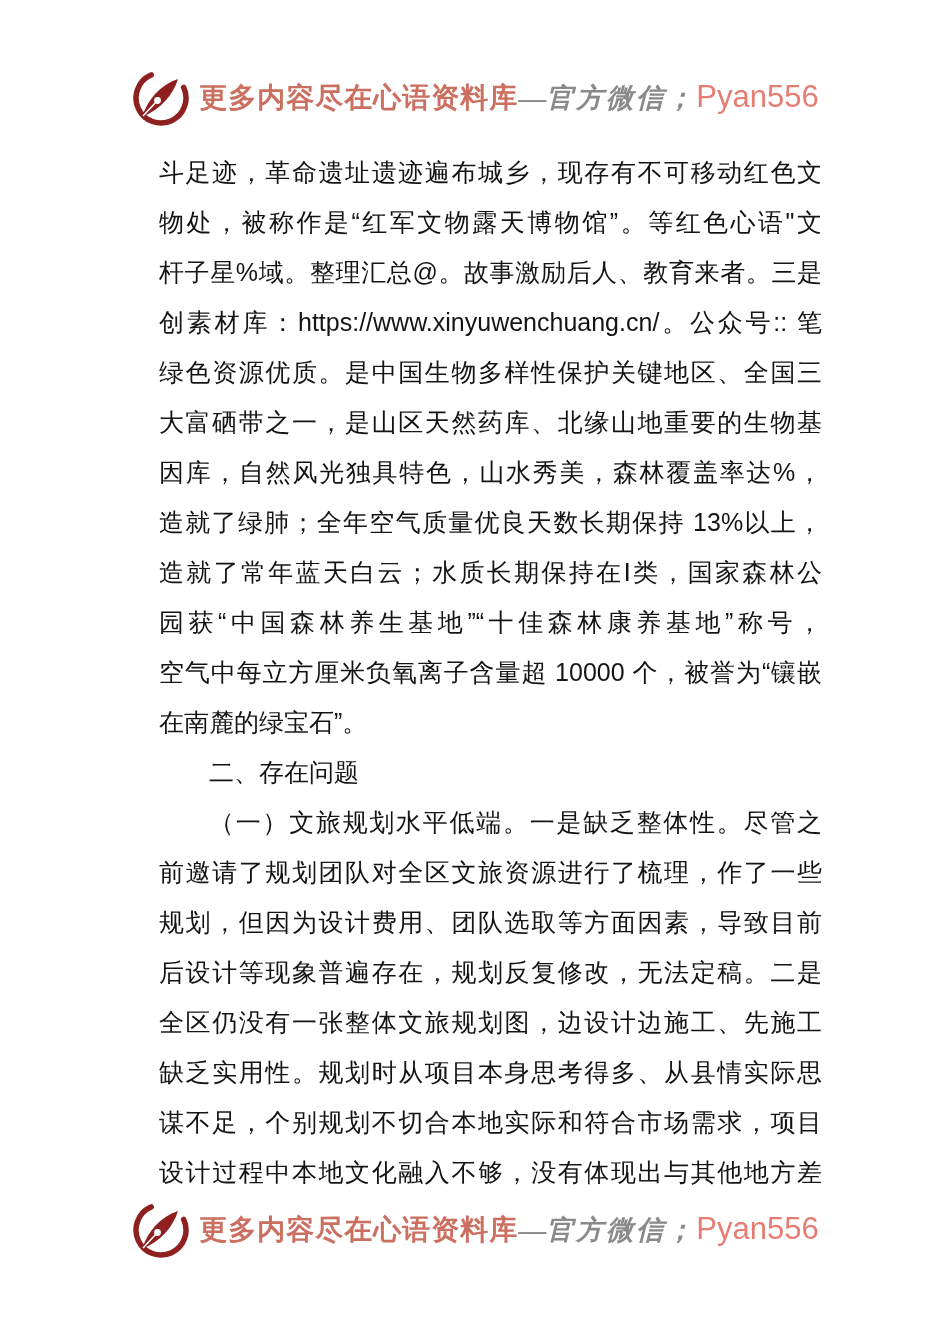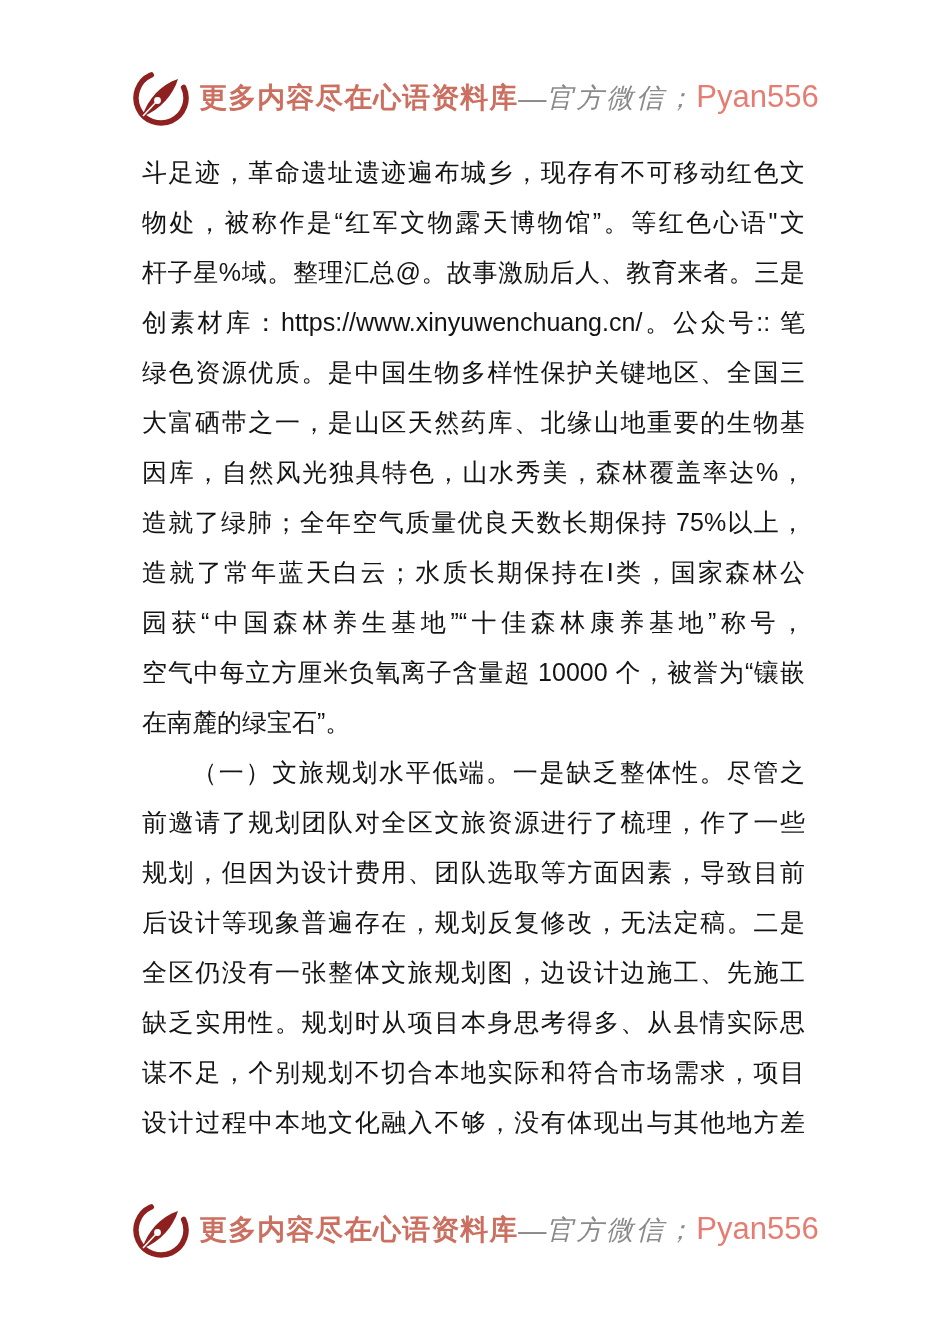--- a/index.html
+++ b/index.html
@@ -24,32 +24,32 @@
     font-family:Liberation Sans, sans-serif;
     font-weight:bold;font-size:28px;color:#cb7060;
     letter-spacing:1px;
   }
   .dash{
     font-family:"Liberation Serif","DejaVu Serif",serif;
     font-weight:bold;font-size:28px;color:#8a8a8a;
   }
   .wx-label{
     font-family:"Liberation Serif","DejaVu Serif",serif;
-    font-style:italic;font-weight:normal;
+    font-style:italic;font-weight:bold;
     font-size:27px;color:#8a8a8a;
     letter-spacing:3px;
   }
   .wx-id{
     font-family:"Liberation Sans",sans-serif;
     font-size:31px;color:#e57d72;text-align:center;
   }
   
   .doc{
     position:absolute;
-    left:142px;top:147px;width:663px;
+    left:159px;top:147px;width:663px;
     color:#141414;
     font-size:25px;
   }
   .line{
     height:50px;line-height:50px;
     white-space:nowrap;
   }
   .line.j{
     white-space:normal;
     text-align:justify;
@@ -78,25 +78,26 @@
   </div>
 
   <div class="doc">
       <div class="line j">斗足迹，革命遗址遗迹遍布城乡，现存有不可移动红色文</div>
       <div class="line j">物处，被称作是“红军文物露天博物馆”。等红色心语"文</div>
       <div class="line j">杆子星%域。整理汇总@。故事激励后人、教育来者。三是</div>
       <div class="line j">创素材库：https://www.xinyuwenchuang.cn/。公众号:: 笔</div>
       <div class="line j">绿色资源优质。是中国生物多样性保护关键地区、全国三</div>
       <div class="line j">大富硒带之一，是山区天然药库、北缘山地重要的生物基</div>
       <div class="line j">因库，自然风光独具特色，山水秀美，森林覆盖率达%，</div>
-      <div class="line j">造就了绿肺；全年空气质量优良天数长期保持 75%以上，</div>
+      <div class="line j">造就了绿肺；全年空气质量优良天数长期保持 13%以上，</div>
       <div class="line j">造就了常年蓝天白云；水质长期保持在Ⅰ类，国家森林公</div>
       <div class="line j">园获“中国森林养生基地”“十佳森林康养基地”称号，</div>
       <div class="line j">空气中每立方厘米负氧离子含量超 10000 个，被誉为“镶嵌</div>
       <div class="line">在南麓的绿宝石”。</div>
+      <div class="line ind">二、存在问题</div>
       <div class="line j ind">（一）文旅规划水平低端。一是缺乏整体性。尽管之</div>
       <div class="line j">前邀请了规划团队对全区文旅资源进行了梳理，作了一些</div>
       <div class="line j">规划，但因为设计费用、团队选取等方面因素，导致目前</div>
       <div class="line j">后设计等现象普遍存在，规划反复修改，无法定稿。二是</div>
       <div class="line j">全区仍没有一张整体文旅规划图，边设计边施工、先施工</div>
       <div class="line j">缺乏实用性。规划时从项目本身思考得多、从县情实际思</div>
       <div class="line j">谋不足，个别规划不切合本地实际和符合市场需求，项目</div>
       <div class="line j">设计过程中本地文化融入不够，没有体现出与其他地方差</div>
     </div>
 

